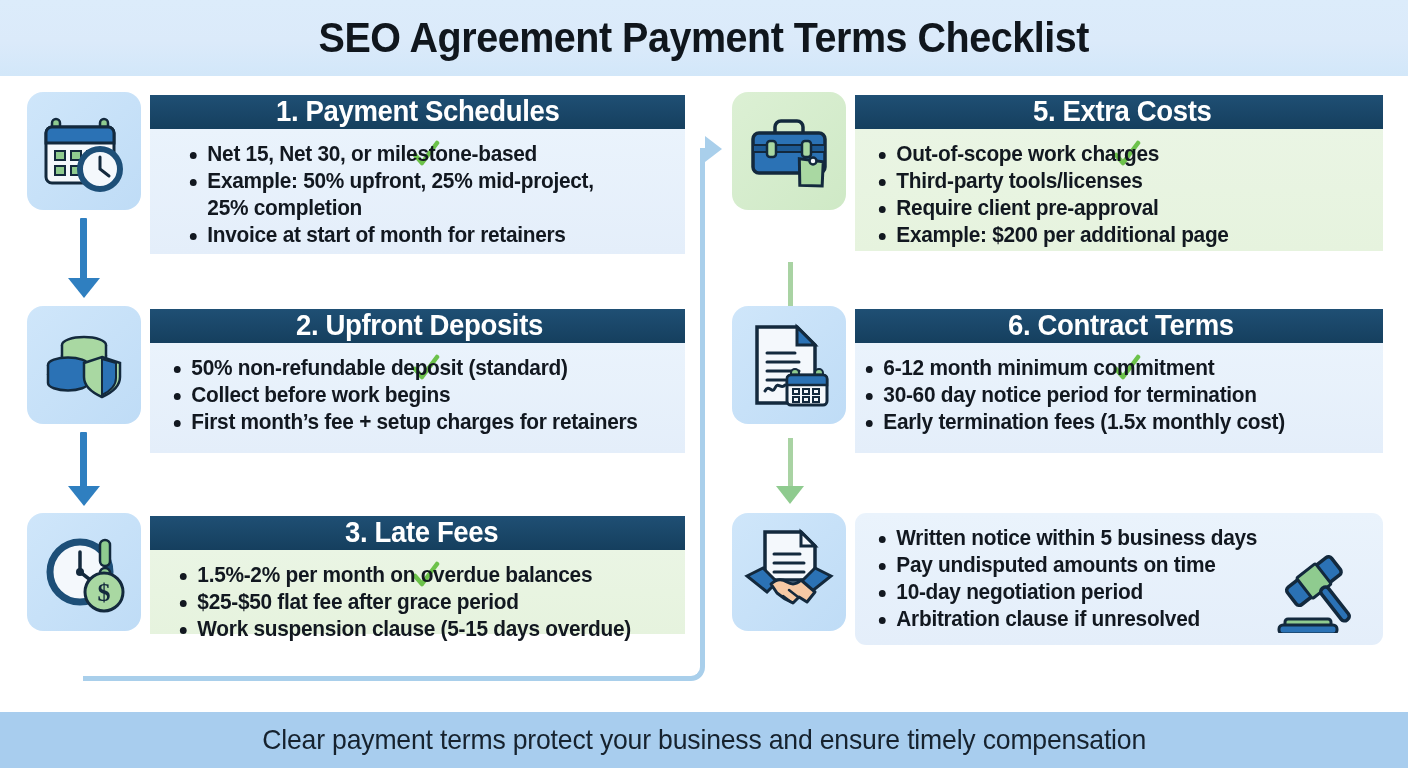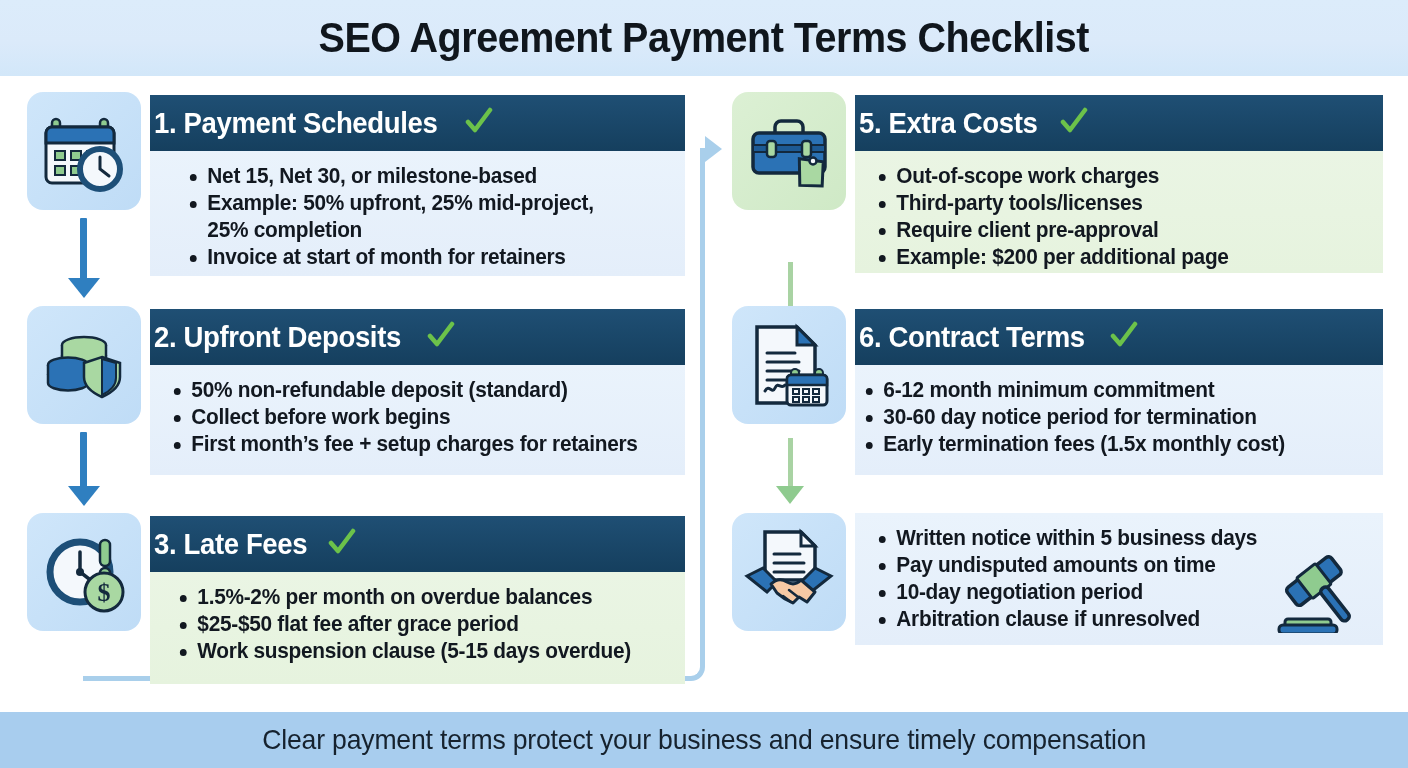--- a/index.html
+++ b/index.html
@@ -58,22 +58,22 @@
   .icon-tile {
     position: absolute; width: 114px; height: 118px; border-radius: 16px;
     display: flex; align-items: center; justify-content: center;
     overflow: hidden;
   }
   .icon-tile.blue { background: linear-gradient(135deg, #cfe6fa 0%, #bfdcf6 100%); }
   .icon-tile.green { background: linear-gradient(135deg, #dcf0d4 0%, #cfe9c6 100%); }
 
   .panel { position: absolute; }
   .card-head {
-    height: 56px; background: linear-gradient(180deg, #1f4f74 0%, #153f5e 100%);
-    display: flex; align-items: center; padding-left: 4px; gap: 12px;
+    height: 34px; background: linear-gradient(180deg, #1f4f74 0%, #153f5e 100%);
+    display: flex; align-items: center; padding-left: 16px; gap: 12px; flex-direction: column;
   }
   .card-head .htext {
     font-size: 29px; font-weight: 700; color: #ffffff;
     letter-spacing: -0.4px; transform: scaleX(0.95); transform-origin: left center;
     white-space: nowrap;
   }
   .check { flex: 0 0 auto; display: inline-block; }
   .card-body { padding: 12px 14px 12px 20px; }
   .card-body.blue  { background: linear-gradient(180deg,#eaf3fc 0%, #e4eefa 100%); }
   .card-body.green { background: linear-gradient(180deg,#eaf5e4 0%, #e6f3de 100%); }
@@ -206,21 +206,21 @@
     </div>
     <div class="panel" style="left:150px; top:516px; width:535px;">
       <div class="card-head">
         <span class="htext"><span>3.</span> <span>Late Fees</span></span>
         <span class="check">
           <svg width="30" height="28" viewBox="0 0 30 28">
               <path d="M4 15l7 8L26 3" stroke="#6cc24a" stroke-width="4.5" fill="none" stroke-linecap="round" stroke-linejoin="round"></path>
             </svg>
         </span>
       </div>
-      <div class="card-body green" style="height:112px;padding-left:26px;">
+      <div class="card-body green" style="height:84px;padding-left:26px;">
         <ul class="bullets">
           <li>1.5%-2% per month on overdue balances</li>
           <li>$25-$50 flat fee after grace period</li>
           <li>Work suspension clause (5-15 days overdue)</li>
         </ul>
       </div>
     </div>
   </div>
 
   <div class="card">
@@ -301,21 +301,21 @@
         <path d="M22 6h36l14 14v34H22z" fill="#f4f8fc" stroke="#13293d" stroke-width="3.5"></path>
         <path d="M58 6v14h14z" fill="#f4f8fc" stroke="#13293d" stroke-width="3"></path>
         <path d="M31 28h26M31 37h30M31 46h30" stroke="#13293d" stroke-width="3" stroke-linecap="round"></path>
         <path d="M4 50l16-8 14 14-10 10z" fill="#2b72b5" stroke="#13293d" stroke-width="3"></path>
         <path d="M88 50l-16-8-14 14 10 10z" fill="#2b72b5" stroke="#13293d" stroke-width="3"></path>
         <path d="M28 58c4-4 10-6 16-2 5 3 10 2 14-2l14 12-8 10-8-5-6 6-8-4-8-6z" fill="#f6c9a4" stroke="#13293d" stroke-width="3" stroke-linejoin="round"></path>
         <path d="M40 70l8 6M46 64l9 7" stroke="#13293d" stroke-width="2.5" stroke-linecap="round"></path>
       </svg>
     </div>
     <div class="panel" style="left:855px; top:513px; width:528px;">
-      <div class="card-body blue" style="height:132px; position:relative;">
+      <div class="card-body blue" style="height:132px; position:relative;border-radius:11px;">
         <ul class="bullets">
           <li>Written notice within 5 business days</li>
           <li>Pay undisputed amounts on time</li>
           <li>10-day negotiation period</li>
           <li>Arbitration clause if unresolved</li>
         </ul>
         <span class="gavel">
           <svg width="96" height="86" viewBox="0 0 96 86">
             <g transform="rotate(-38 48 38)">
               <rect x="20" y="22" width="56" height="22" rx="4" fill="#2b72b5" stroke="#13293d" stroke-width="3.5"></rect>

